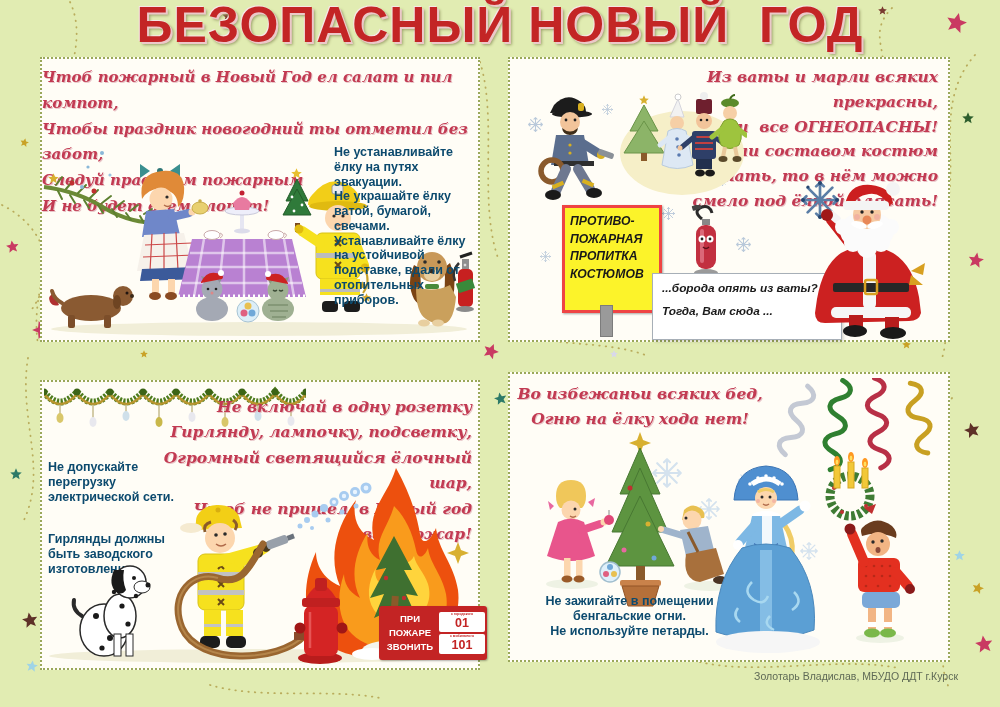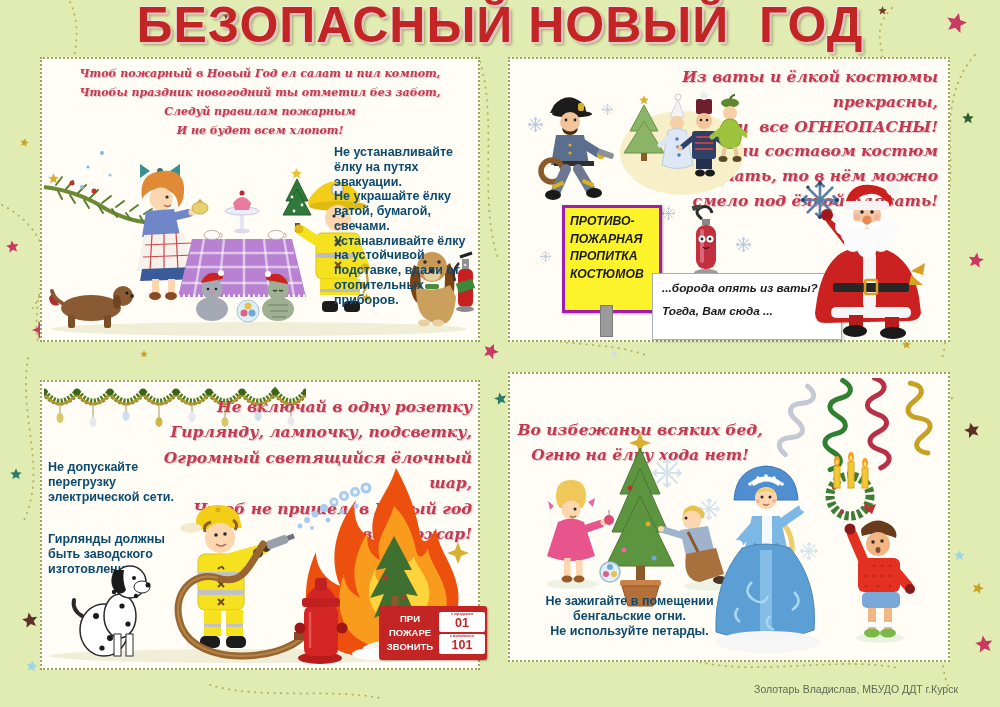--- a/index.html
+++ b/index.html
@@ -12,45 +12,45 @@
          font-size:50px;letter-spacing:1px;color:#c32525;white-space:pre-wrap;
          text-shadow:2px 2px 0 #ecc9c9, 3px 3px 3px #9aa06a, -1px -1px 0 #f6e6e6;}
   .panel{position:absolute;background:#fffdf6;border:2px dotted #9aa85a;}
   #panel1{left:40px;top:57px;width:436px;height:281px;}
   #panel2{left:508px;top:57px;width:438px;height:281px;}
   #panel3{left:40px;top:380px;width:436px;height:286px;}
   #panel4{left:508px;top:372px;width:438px;height:286px;}
   .poem{position:absolute;font-family:"DejaVu Serif",serif;font-style:italic;font-weight:bold;
         color:#c23a52;text-shadow:1px 1px 0 rgba(214,150,160,.55);}
   .poem-line{white-space:pre-wrap;}
-  .p1-poem{left:0;right:0;top:6px;text-align:center;font-size:11px;line-height:1.72;}
+  .p1-poem{left:0;right:0;top:6px;font-size:15px;line-height:1.72;}
   .p2-poem{right:10px;top:6px;width:332px;text-align:right;font-size:15.5px;line-height:1.6;}
   .p3-poem{right:6px;top:12px;width:334px;text-align:right;font-size:15.5px;line-height:1.64;}
-  .p4-poem{left:4px;top:8px;width:252px;text-align:center;font-size:15.5px;line-height:1.6;margin-top:36px;}
+  .p4-poem{left:4px;top:8px;width:252px;text-align:center;font-size:15.5px;line-height:1.6;}
   .rules{position:absolute;font-weight:bold;color:#0c4a6e;font-size:12.5px;line-height:1.18;}
   .p1-rules{left:292px;top:86px;width:140px;}
   .p3-rules{left:6px;top:50px;width:142px;}
   .p3-rules .rule-line{margin-bottom:11px;margin-top:28px;}
   .p4-rules{left:12px;top:220px;width:215px;text-align:center;}
   .costume-sign{position:absolute;left:52px;top:146px;width:84px;height:92px;background:#fcf32a;
-        border:3px solid #a21caf;box-shadow:1px 1px 2px rgba(0,0,0,.35);padding:5px 5px;
+        border:3px solid #ef4444;box-shadow:1px 1px 2px rgba(0,0,0,.35);padding:5px 5px;
         font-weight:bold;font-style:italic;font-size:12.2px;line-height:1.45;color:#191919;}
   .sign-post{position:absolute;left:90px;top:246px;width:11px;height:30px;background:#9a9a9a;border:1px solid #7c7c7c;}
   .speech-box{position:absolute;left:142px;top:214px;width:170px;height:58px;background:#fff;
         border:1.5px solid #a7afb7;box-shadow:1.5px 1.5px 3px rgba(0,0,0,.18);padding:7px 9px 0 9px;
         font-weight:bold;font-style:italic;font-size:11.8px;color:#1a1a1a;}
   .speech-box .speech-line{margin-bottom:9px;white-space:pre-wrap;}
   .fire-sign{position:absolute;left:330px;top:224px;width:104px;height:50px;background:#c32424;
         border-radius:3px;box-shadow:1px 1px 2px rgba(0,0,0,.3);display:flex;align-items:center;padding:2px;margin-left:7px;}
   .fire-sign-text{width:58px;text-align:center;color:#fff;font-weight:bold;font-size:9.5px;line-height:1.5;}
   .fire-sign-nums{flex:1;display:flex;flex-direction:column;gap:2px;}
   .num-box{background:#fff;border-radius:2px;height:20px;text-align:center;overflow:hidden;}
   .num-box .note{display:block;font-size:3.5px;color:#c32424;line-height:4px;font-weight:bold;}
   .num-box .num{display:block;font-size:12.5px;font-weight:bold;color:#c32424;line-height:14px;}
-  .attribution{position:absolute;right:42px;bottom:12px;font-size:10.5px;color:#5f6a56;margin-left:24px;}
+  .attribution{position:absolute;right:42px;bottom:25px;font-size:10.5px;color:#5f6a56;margin-left:24px;}
   .scene{position:absolute;}
 </style>
 </head>
 <body>
 
 <div class="poster">
 
   <svg width="0" height="0" style="position:absolute">
     <defs>
       <symbol id="star" viewBox="0 0 20 20">
@@ -307,21 +307,21 @@
 
     <div class="rules p1-rules">
         <div class="rule-line">Не устанавливайте ёлку на путях эвакуации.</div>
         <div class="rule-line">Не украшайте ёлку ватой, бумагой, свечами.</div>
         <div class="rule-line">Устанавливайте ёлку на устойчивой подставке, вдали от отопительных приборов.</div>
       </div>
   </div>
 
   <div class="panel" id="panel2">
     <div class="poem p2-poem">
-        <div class="poem-line">Из ваты и ёлкой костюмы прекрасны,</div>
+        <div class="poem-line">Из ваты и марли всяких прекрасны,</div>
         <div class="poem-line">однако,  они  все ОГНЕОПАСНЫ!</div>
         <div class="poem-line">Но, если составом костюм</div>
         <div class="poem-line">пропитать, то в нём можно</div>
         <div class="poem-line">смело под ёлкой плясать!</div>
       </div>
 
     <svg class="flake" style="left:18px;top:58px;width:15px;height:15px;color:#b9c9da">
         <use href="#flake"></use>
       </svg>
     <svg class="flake" style="left:92px;top:45px;width:11px;height:11px;color:#b9c9da">

